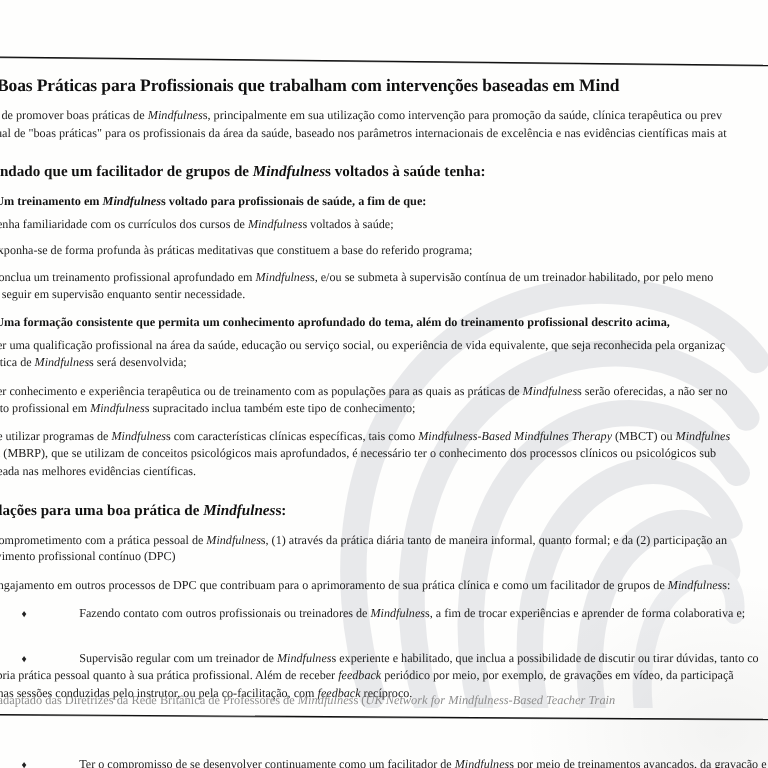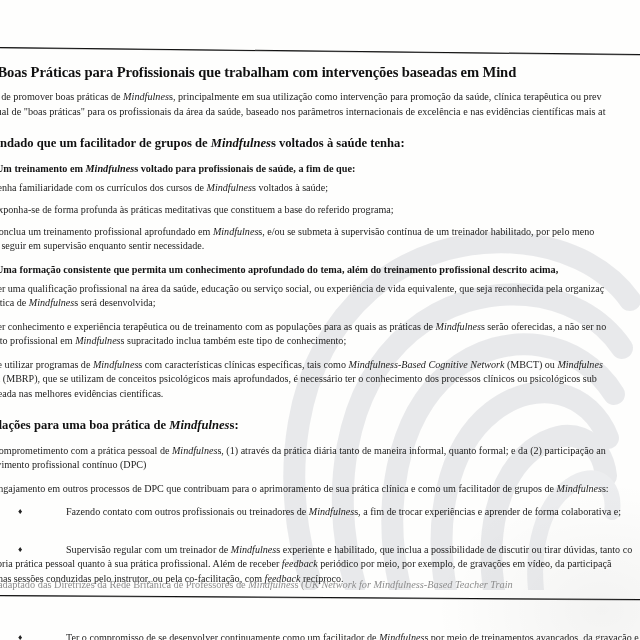--- a/index.html
+++ b/index.html
@@ -209,21 +209,21 @@
       <span class="l1">Ter uma qualificação profissional na área da saúde, educação ou serviço social, ou experiência de vida equivalente, que seja  reconhecida pela organizaç</span>
       <span class="l2" style="margin-left:-22px;">al a prática de <i>Mindfulnes</i>s será desenvolvida;</span>
     </div>
 
     <div class="block item" style="top:320px; left:-8px;">
       <span class="l1">Ter conhecimento e experiência terapêutica ou de treinamento com as populações para as quais as práticas de <i>Mindfulnes</i>s serão oferecidas, a não ser no</span>
       <span class="l2" style="margin-left:-22px;">inamento profissional em <i>Mindfulnes</i>s supracitado inclua também este tipo de conhecimento;</span>
     </div>
 
     <div class="block item" style="top:358px; left:-8px;">
-      <span class="l1">Se utilizar programas de <i>Mindfulnes</i>s com características clínicas específicas, tais como <i>Mindfulness-Based Cognitive Network</i> (MBCT) ou <i>Mindfulnes</i></span>
+      <span class="l1">Se utilizar programas de <i>Mindfulnes</i>s com características clínicas específicas, tais como <i>Mindfulness-Based Mindfulnes Therapy</i> (MBCT) ou <i>Mindfulnes</i></span>
       <span class="l2" style="margin-left:-22px;">vention (MBRP), que se utilizam de conceitos psicológicos mais aprofundados, é necessário ter o conhecimento dos processos clínicos ou psicológicos sub</span>
       <span class="l3" style="margin-left:-22px;">ica baseada nas melhores evidências científicas.</span>
     </div>
 
     <div class="block section-head" style="top:418px;">mendações para uma boa prática de <i>Mindfulnes</i>s:</div>
 
     <div class="block item" style="top:444px; left:-8px;">
       <span class="l1">Comprometimento com a prática pessoal de <i>Mindfulnes</i>s, (1) através da prática diária tanto de maneira informal, quanto formal; e da (2) participação an</span>
       <span class="l2" style="margin-left:-22px;">senvolvimento profissional contínuo (DPC)</span>
     </div>

